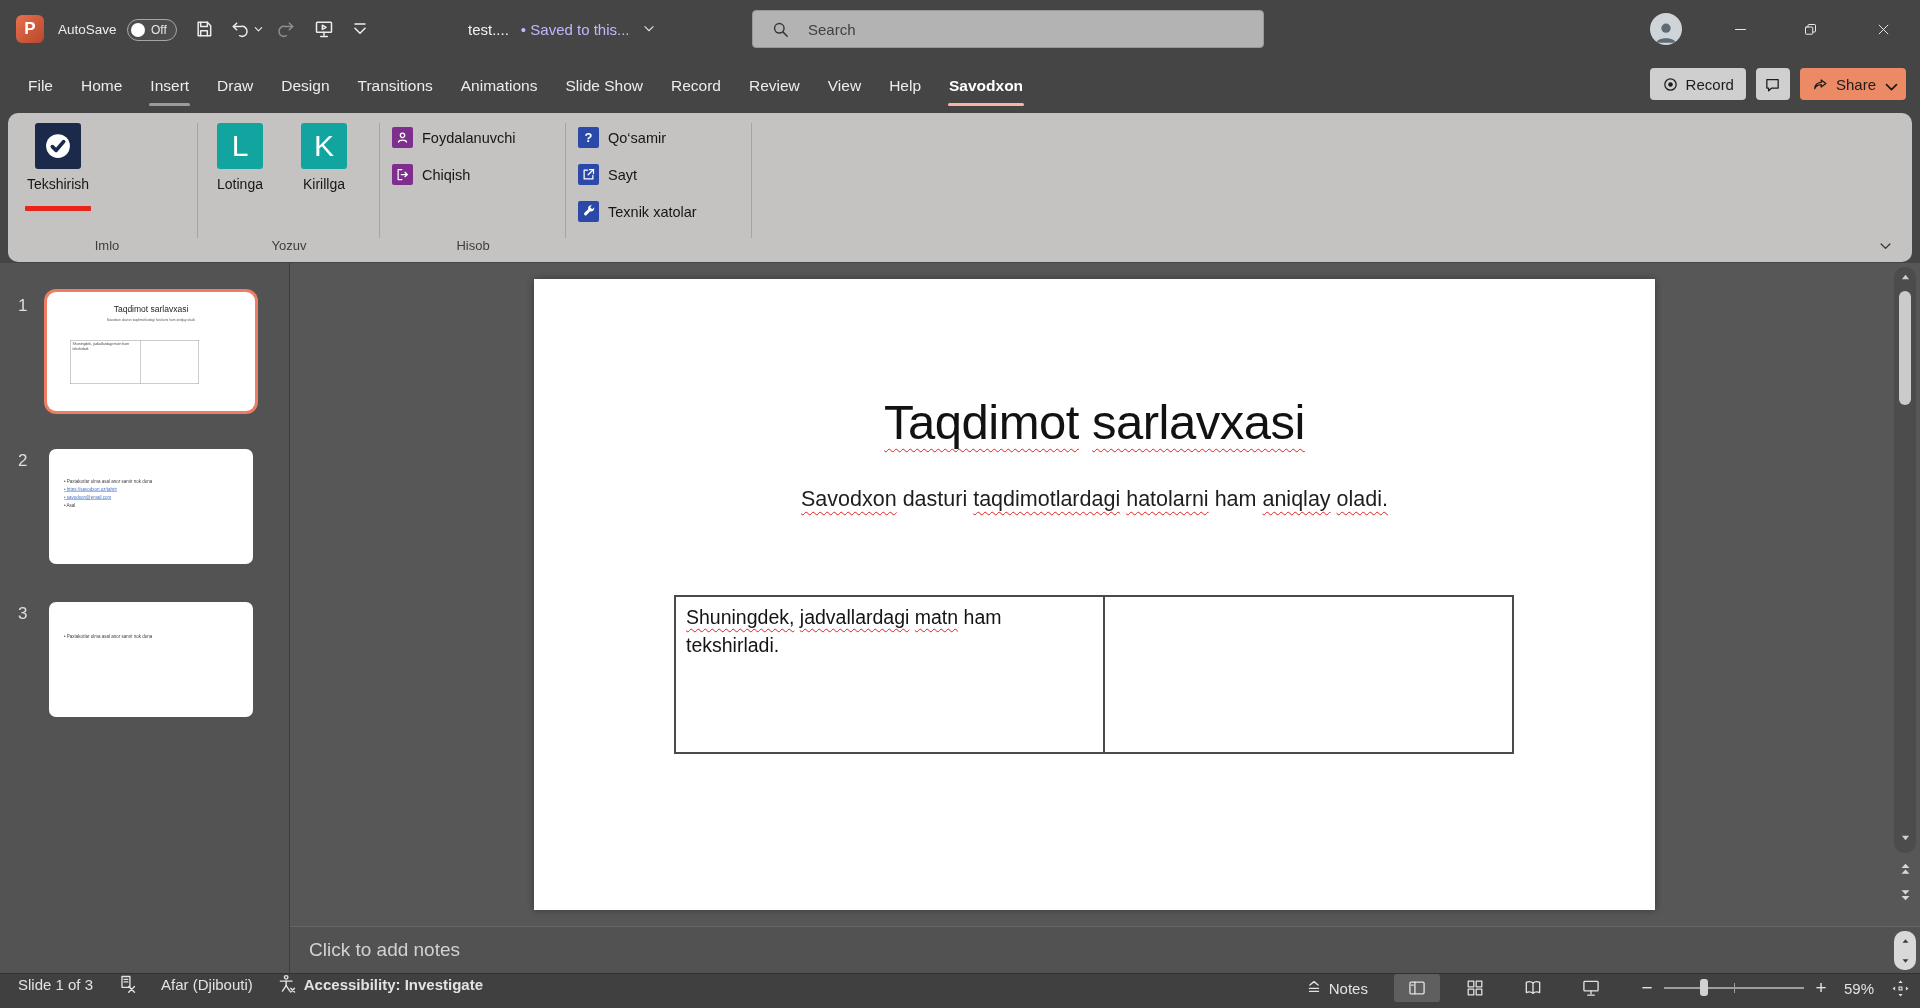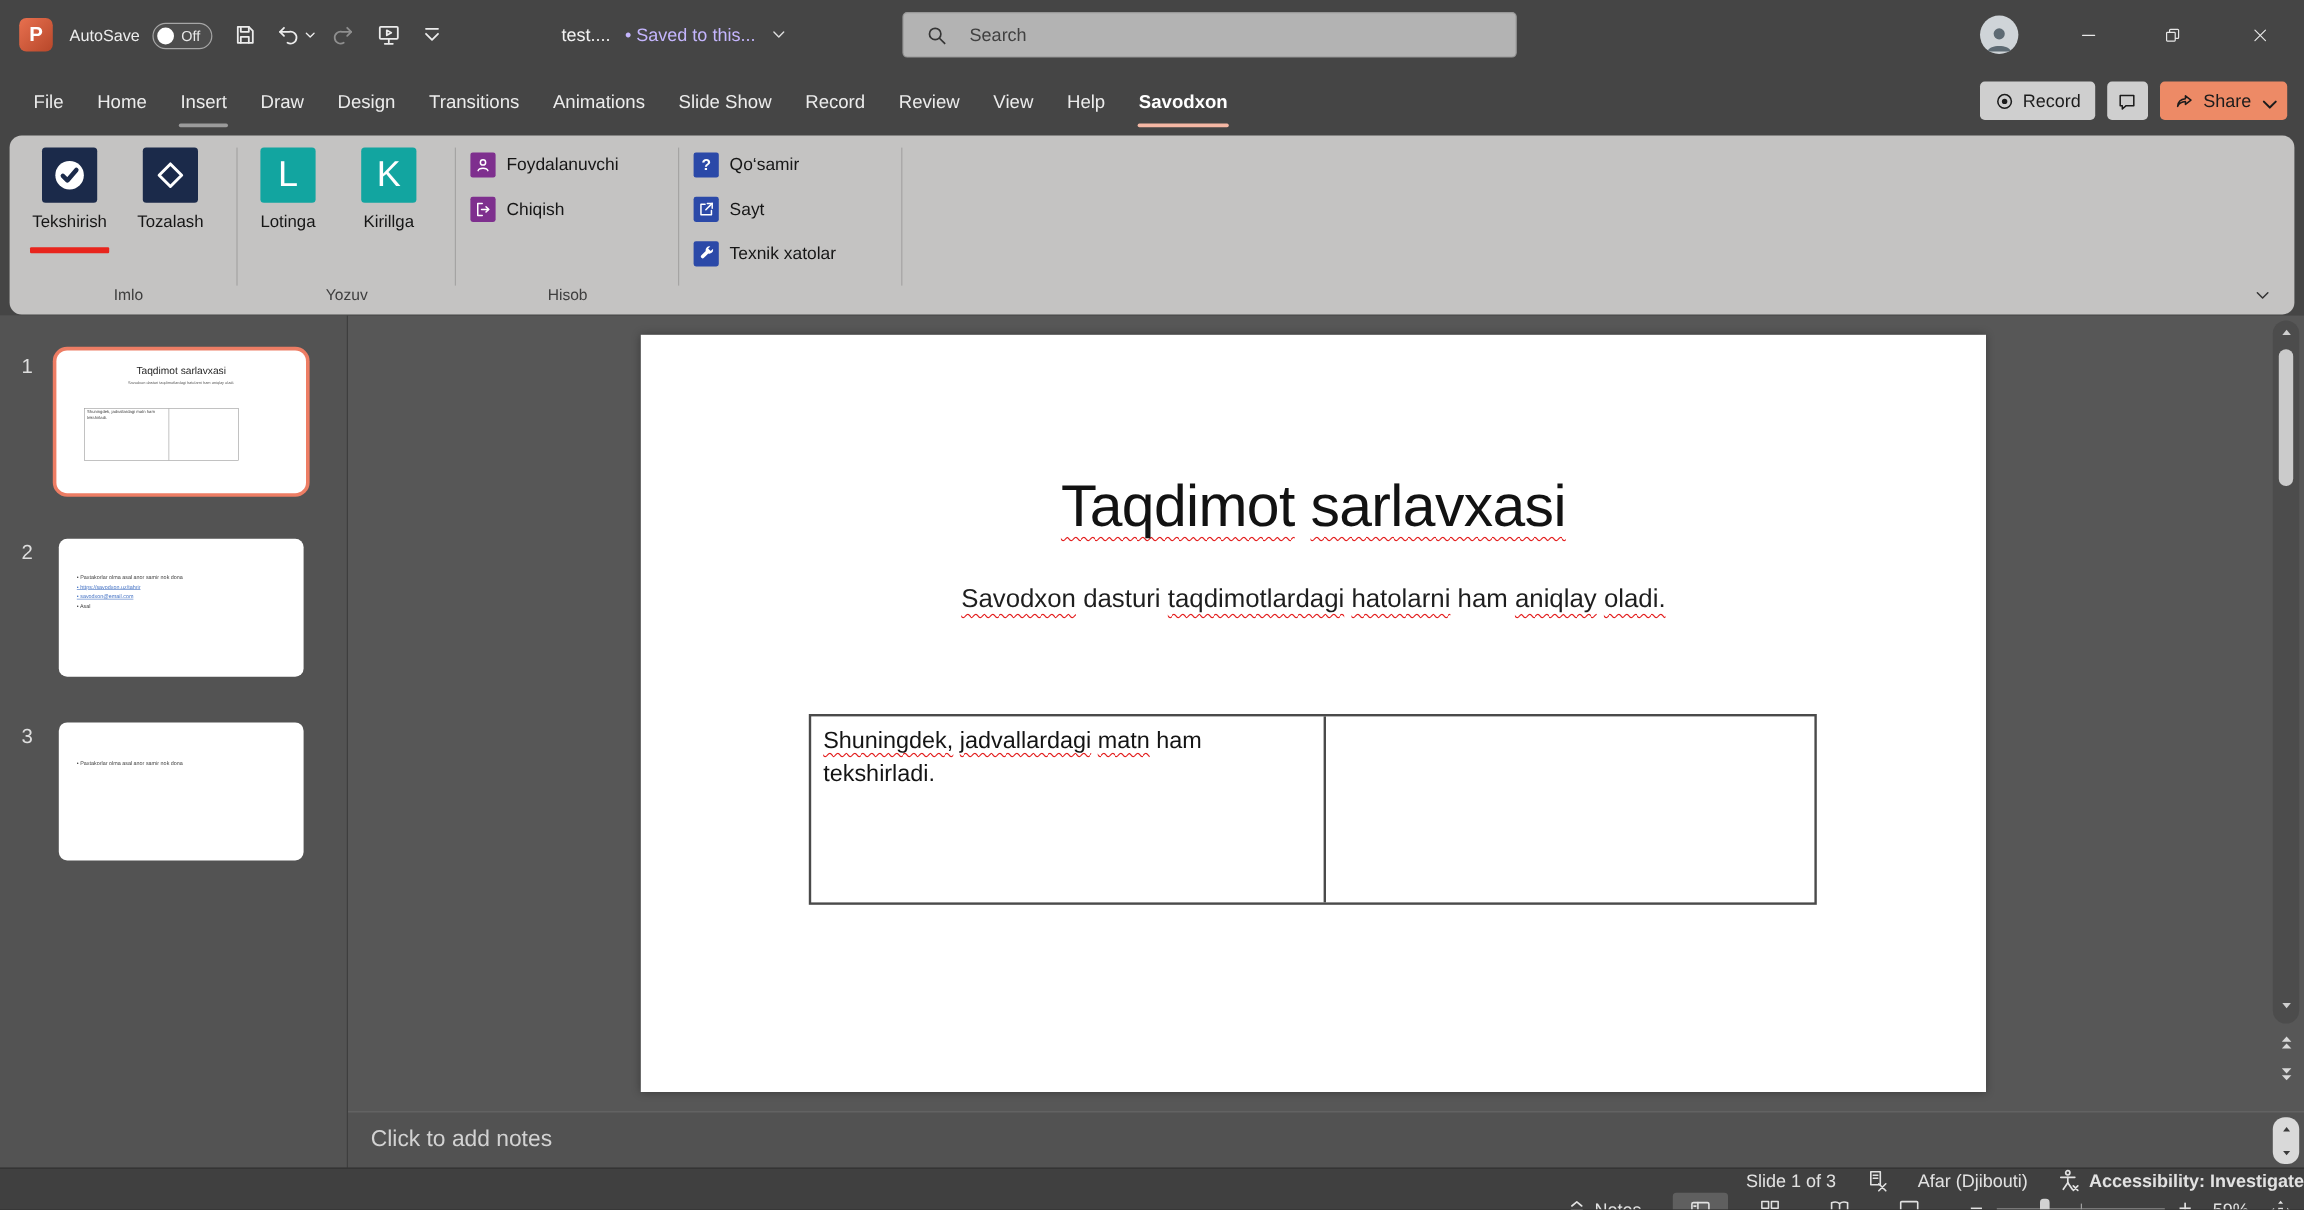--- a/index.html
+++ b/index.html
@@ -113,21 +113,21 @@
           justify-content:center;color:#d8d8d8;}
   .navbtn svg{width:13px;height:13px;}
   .notesbar{position:absolute;left:290px;right:0;bottom:0;height:47px;background:#525252;border-top:1px solid #666;}
   .notes-text{position:absolute;left:19px;top:12px;font-size:19px;color:#d2d2d2;}
   .notes-scroll{position:absolute;right:4px;top:4px;width:22px;height:39px;background:#D9D9D9;border-radius:10px;}
   .notes-scroll .na{position:absolute;left:0;width:22px;height:18px;display:flex;align-items:center;
                     justify-content:center;color:#3a3a3a;}
   .notes-scroll .na svg{width:9px;height:9px;}
   
   .statusbar{position:absolute;left:0;right:0;bottom:0;height:34px;background:#404040;border-top:1px solid #323232;
-             display:flex;align-items:flex-end;font-size:15px;color:#e2e2e2;flex-direction:column;}
+             display:flex;align-items:flex-start;font-size:15px;color:#e2e2e2;}
   .sb-left{display:flex;align-items:center;gap:24px;padding-left:18px;}
   .sb-left .sico{width:20px;height:20px;color:#e2e2e2;}
   .sb-a11y{font-weight:700;}
   .sb-right{margin-left:auto;display:flex;align-items:center;padding-right:8px;}
   .sb-notes{display:flex;align-items:center;gap:6px;margin-right:26px;}
   .sb-notes svg{width:18px;height:18px;}
   .viewbtn{width:46px;height:28px;display:flex;align-items:center;justify-content:center;color:#e2e2e2;
            border-radius:3px;margin-right:12px;}
   .viewbtn svg{width:20px;height:20px;}
   .viewbtn.active{background:#5F5F5F;}
@@ -347,28 +347,20 @@
             <div class="rbtn-large">
               <span class="ric" style="background: rgb(27, 42, 74);">
                 <svg viewBox="0 0 24 24">
                   <circle cx="12" cy="12" r="9.5" fill="#fff"></circle>
                   <path d="M7.5 12.5l3 3 6-7" stroke="var(--navy)" stroke-width="3" fill="none" stroke-linecap="round" stroke-linejoin="round"></path>
                 </svg>
               </span>
               <span class="rlab">Tekshirish</span>
               <span class="redbar" style="background: rgb(232, 37, 29);"></span>
             </div>
-            <div class="rbtn-large">
-              <span class="ric" style="background: rgb(27, 42, 74);">
-                <svg viewBox="0 0 24 24" fill="none" stroke="currentColor" stroke-width="2" stroke-linecap="round" stroke-linejoin="round">
-                  <path d="M12 4.5L19.5 12 12 19.5 4.5 12z"></path>
-                </svg>
-              </span>
-              <span class="rlab">Tozalash</span>
-            </div>
           </div>
           <div class="rgroup-label">Imlo</div>
         </div>
         <div class="rgroup" style="width: 182px;">
           <div class="rgroup-content">
             <div class="rbtn-large">
               <span class="ric" style="background: rgb(18, 165, 160);">
                 <span class="licon">L</span>
               </span>
               <span class="rlab">Lotinga</span>

